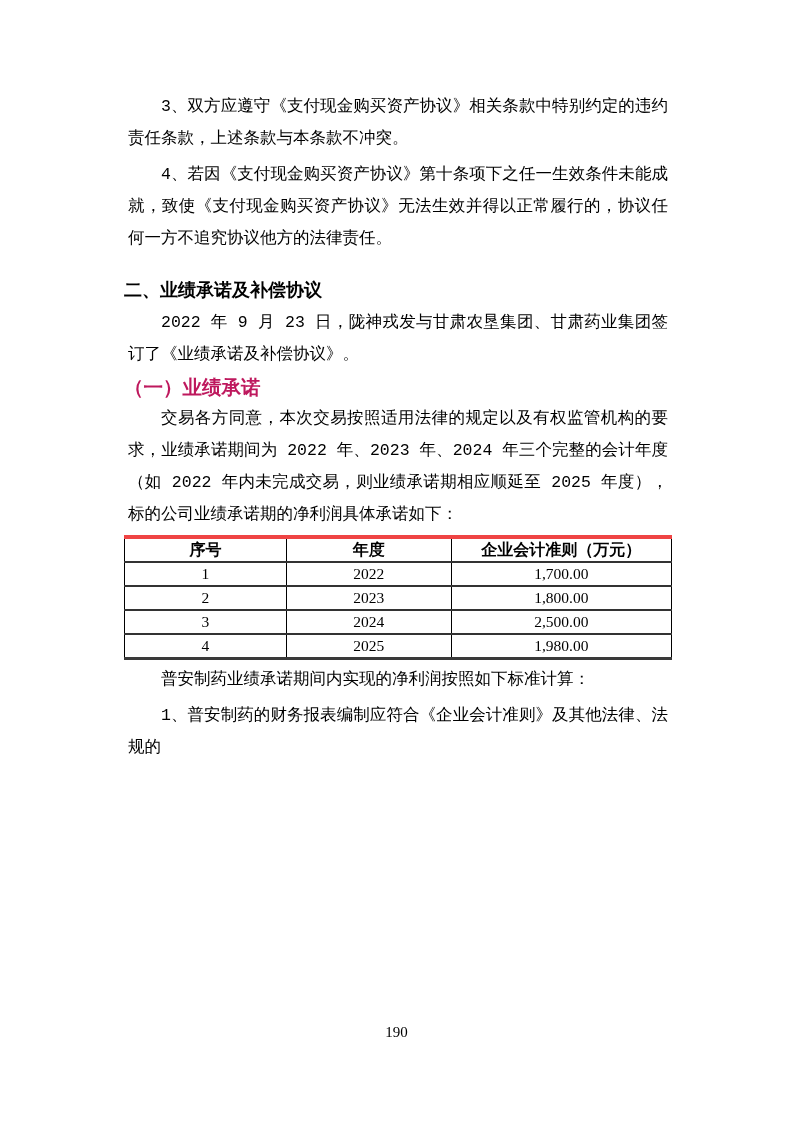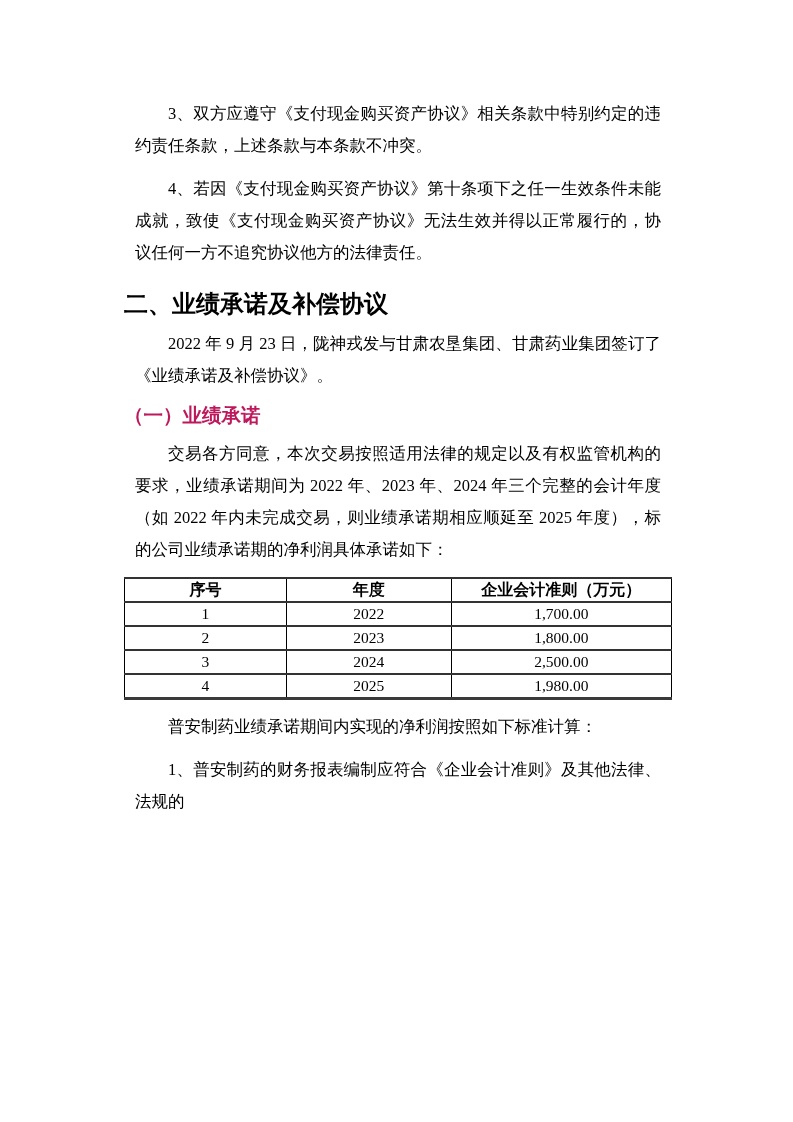--- a/index.html
+++ b/index.html
@@ -16,60 +16,61 @@
     font-family: "Liberation Serif", "DejaVu Serif", serif;
     overflow: hidden;
   }
   .content {
     position: absolute;
     left: 124px;
     top: 87px;
     width: 548px;
   }
   p.body-para {
-    margin: 11px;
+    margin: 4px;
     font-size: 16.5px;
     line-height: 32px;
     text-align: justify;
     text-indent: 2em;
     color: #000000;
+    font-family: Liberation Mono, monospace;
   }
   .mt-clause4   { margin-top: 9px; }
   .mt-intro     { margin-top: 17px; }
   .mt-sub1body  { margin-top: 18px; }
   .mt-note      { margin-top: 13px; }
   .mt-audit     { margin-top: 4px; }
   .mt-sub2body  { margin-top: 20px; }
   .mt-item1     { margin-top: 3px; }
 
   h1.sec-heading {
     margin: 22px 0 0 0;
     font-family: "Liberation Sans", "DejaVu Sans", sans-serif;
     font-weight: bold;
-    font-size: 24px;
+    font-size: 18px;
     line-height: 26px;
     color: #000000;
   }
   h2.sub-heading {
     margin: 0;
     font-family: "Liberation Sans", "DejaVu Sans", sans-serif;
     font-weight: bold;
     font-size: 19.5px;
     line-height: 24px;
     color: #be185d;
   }
   .mt-sub1head { margin-top: 19px; }
   .mt-sub2head { margin-top: 17px; }
 
   table.profit-table {
     width: 548px;
     margin-top: 0;
     border-collapse: collapse;
     table-layout: fixed;
-    border-top: 2px solid #ef4444;
+    border-top: 4px solid #ef4444;
     border-bottom: 3px solid #3a3a3a;
   }
   table.profit-table th,
   table.profit-table td {
     border-left: 1px solid #000000;
     border-right: 1px solid #000000;
     border-top: 2px solid #333333;
     border-bottom: 2px solid #333333;
     height: 22px;
     padding: 0 4px;
@@ -158,13 +159,14 @@
 
 
 
 
     <p class="body-para mt-sub2body">普安制药业绩承诺期间内实现的净利润按照如下标准计算：</p>
 
     <p class="body-para mt-item1">1、普安制药的财务报表编制应符合《企业会计准则》及其他法律、法规的</p>
 
   </div>
 
+  <div class="page-number">190</div>
 </div>
 
 </body></html>

